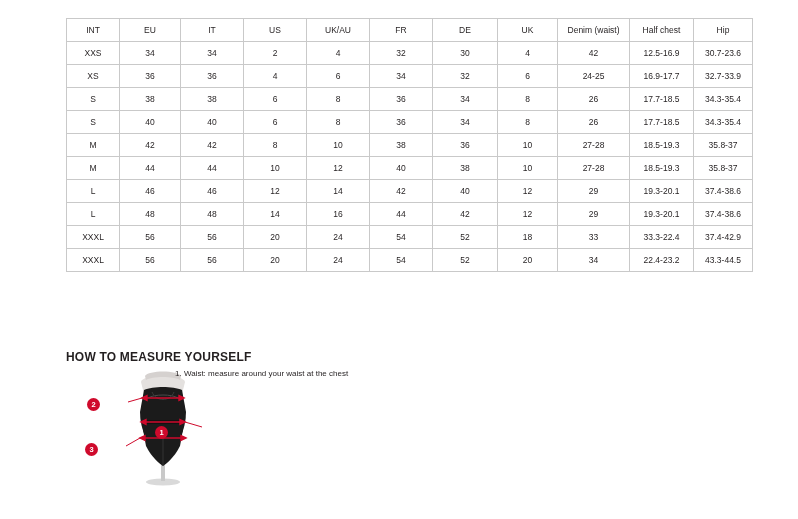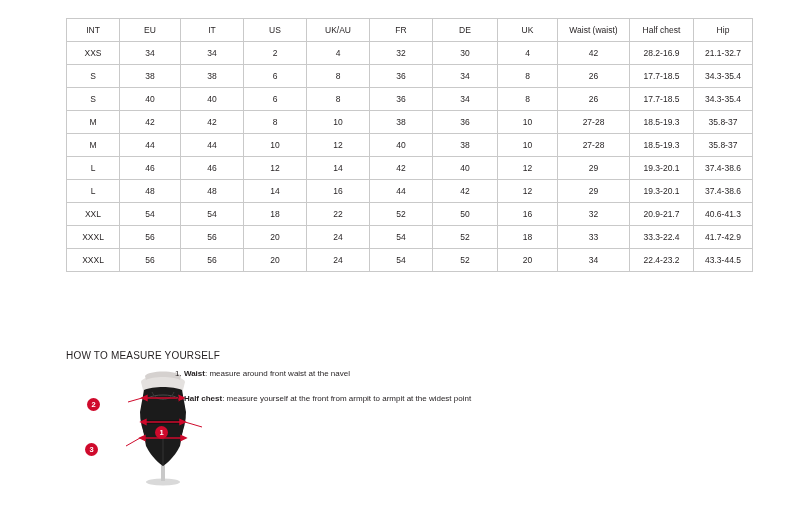--- a/index.html
+++ b/index.html
@@ -61,22 +61,22 @@
   col.c7 { width: 60px; }
   col.c8 { width: 72px; }
   col.c9 { width: 64px; }
   col.c10 { width: 59px; }
 
   
   .measure-title {
     position: absolute;
     left: 66px;
     top: 350px;
-    font-size: 10px;
-    font-weight: normal;
+    font-size: 12px;
+    font-weight: bold;
     letter-spacing: 0.2px;
     color: #231f20;
   }
 
   .figure {
     position: absolute;
     left: 108px;
     top: 368px;
     width: 110px;
     height: 118px;
@@ -88,21 +88,21 @@
     top: 368px;
     width: 420px;
   }
   .measure-item {
     font-size: 8px;
     line-height: 11px;
     color: #231f20;
     margin-bottom: 14px;
   }
   .measure-item .num { }
-  .measure-item b { font-weight: bold; }
+  .measure-item b { font-weight: normal; }
 
   
   .bullet {
     position: absolute;
     width: 13px;
     height: 13px;
     border-radius: 50%;
     background: #cf0a2c;
     color: #ffffff;
     font-size: 7.5px;
@@ -137,38 +137,51 @@
       <thead>
         <tr>
           <th>INT</th>
           <th>EU</th>
           <th>IT</th>
           <th>US</th>
           <th>UK/AU</th>
           <th>FR</th>
           <th>DE</th>
           <th>UK</th>
-          <th>Waist (waist)</th>
+          <th>Denim (waist)</th>
           <th>Half chest</th>
           <th>Hip</th>
         </tr>
       </thead>
       <tbody>
         <tr>
           <td>XXS</td>
           <td>34</td>
           <td>34</td>
           <td>2</td>
           <td>4</td>
           <td>32</td>
           <td>30</td>
           <td>4</td>
           <td>42</td>
-          <td>28.2-16.9</td>
-          <td>21.1-32.7</td>
+          <td>12.5-16.9</td>
+          <td>30.7-23.6</td>
+        </tr>
+        <tr>
+          <td>XS</td>
+          <td>36</td>
+          <td>36</td>
+          <td>4</td>
+          <td>6</td>
+          <td>34</td>
+          <td>32</td>
+          <td>6</td>
+          <td>24-25</td>
+          <td>16.9-17.7</td>
+          <td>32.7-33.9</td>
         </tr>
         <tr>
           <td>S</td>
           <td>38</td>
           <td>38</td>
           <td>6</td>
           <td>8</td>
           <td>36</td>
           <td>34</td>
           <td>8</td>
@@ -235,44 +248,31 @@
           <td>14</td>
           <td>16</td>
           <td>44</td>
           <td>42</td>
           <td>12</td>
           <td>29</td>
           <td>19.3-20.1</td>
           <td>37.4-38.6</td>
         </tr>
         <tr>
-          <td>XXL</td>
-          <td>54</td>
-          <td>54</td>
-          <td>18</td>
-          <td>22</td>
-          <td>52</td>
-          <td>50</td>
-          <td>16</td>
-          <td>32</td>
-          <td>20.9-21.7</td>
-          <td>40.6-41.3</td>
-        </tr>
-        <tr>
           <td>XXXL</td>
           <td>56</td>
           <td>56</td>
           <td>20</td>
           <td>24</td>
           <td>54</td>
           <td>52</td>
           <td>18</td>
           <td>33</td>
           <td>33.3-22.4</td>
-          <td>41.7-42.9</td>
+          <td>37.4-42.9</td>
         </tr>
         <tr>
           <td>XXXL</td>
           <td>56</td>
           <td>56</td>
           <td>20</td>
           <td>24</td>
           <td>54</td>
           <td>52</td>
           <td>20</td>
@@ -327,21 +327,17 @@
     <line x1="32" y1="70" x2="18" y2="78" stroke="#cf0a2c" stroke-width="1"></line>
   </svg>
 
   <div class="bullet bullet-1">1</div>
   <div class="bullet bullet-2">2</div>
   <div class="bullet bullet-3">3</div>
 
   <div class="measure-list">
     <div class="measure-item">
       <span class="num">1.</span>
-      <b>Waist</b><span>: measure around front waist at the navel</span>
-    </div>
-    <div class="measure-item">
-      <span class="num">2.</span>
-      <b>Half chest</b><span>: measure yourself at the front from armpit to armpit at the widest point</span>
+      <b>Waist</b><span>: measure around your waist at the chest</span>
     </div>
   </div>
 
 </div>
 
 </body></html>

